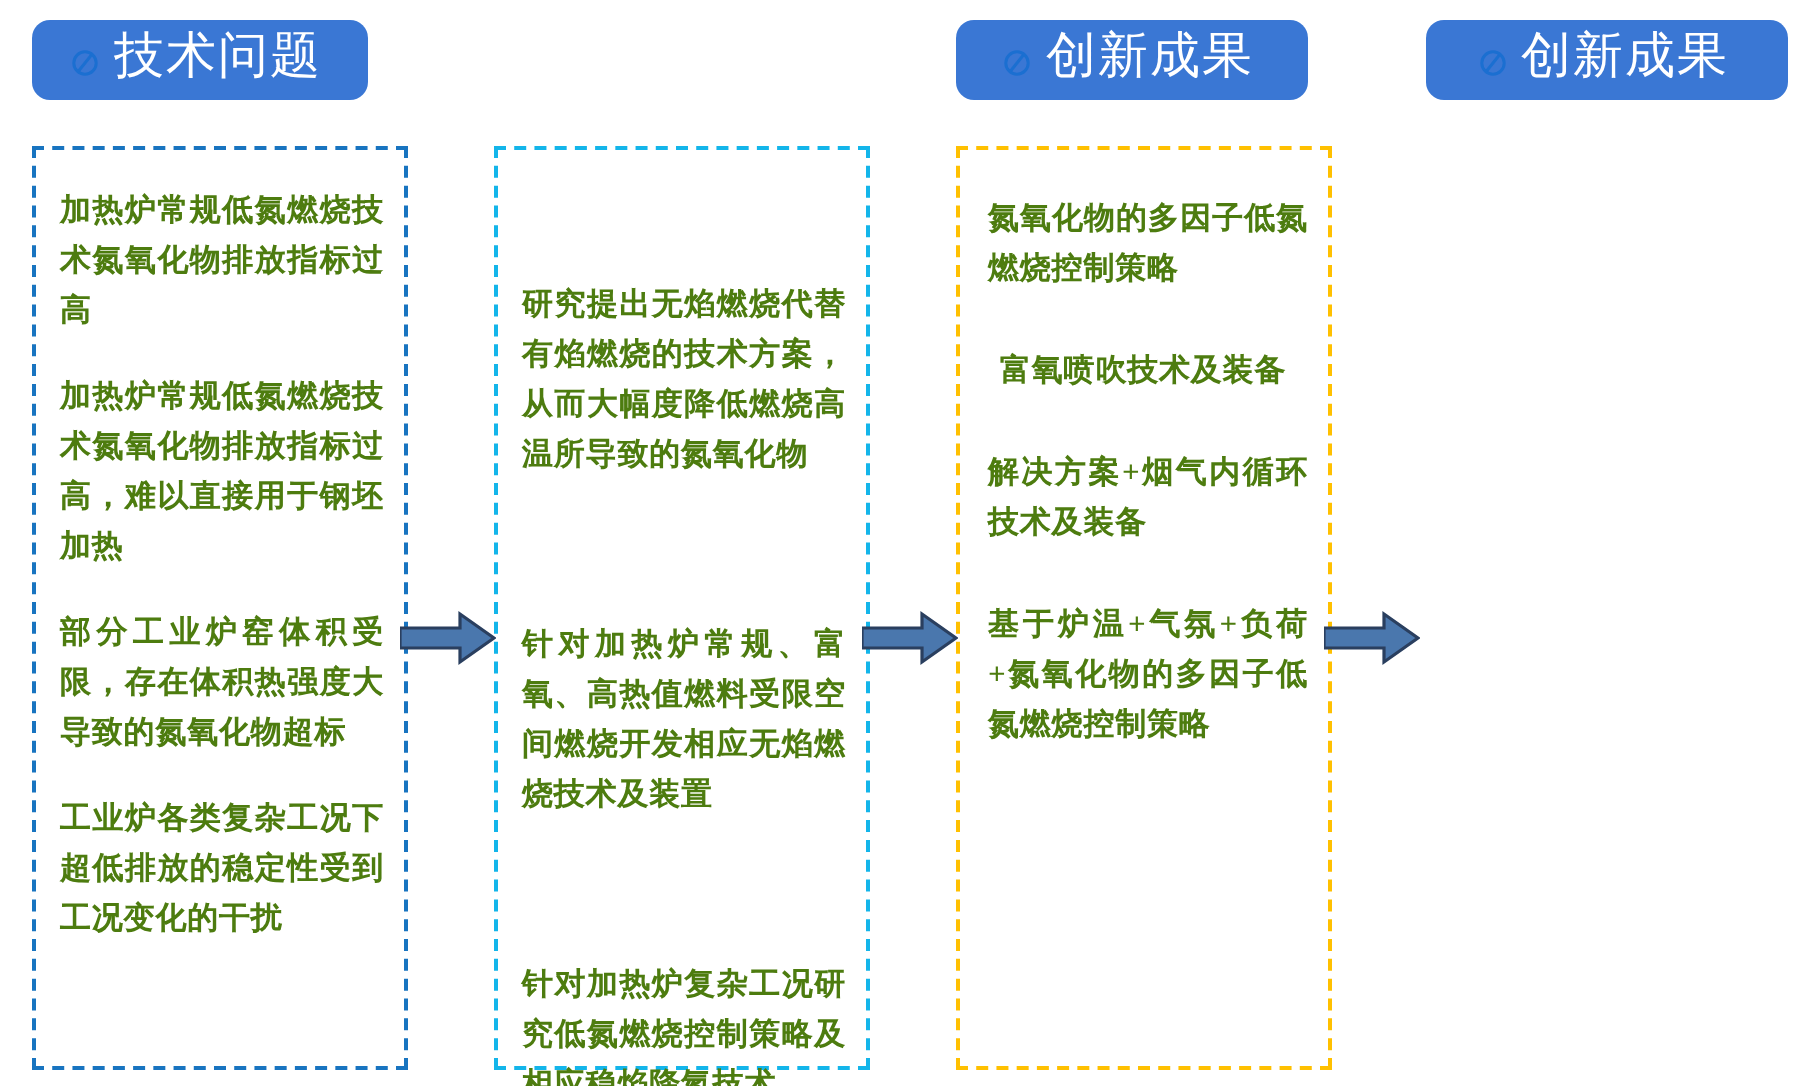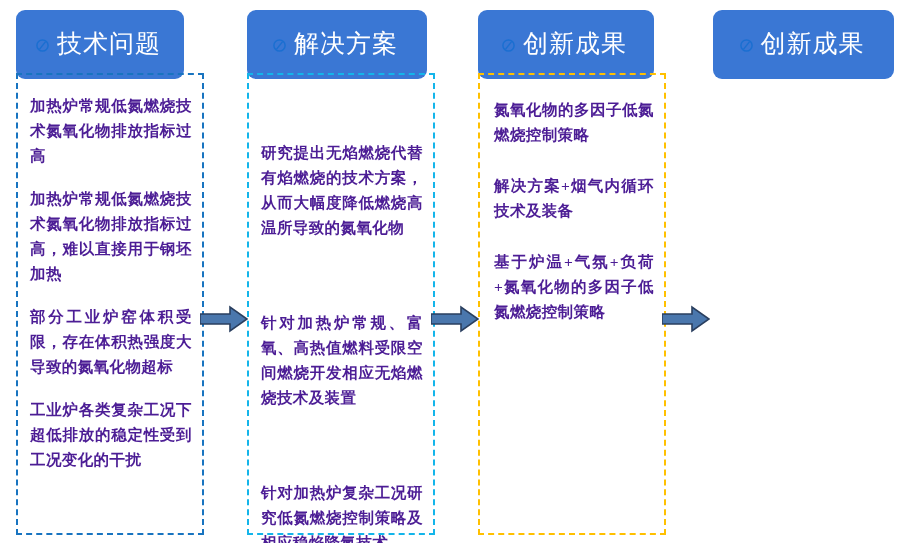--- a/index.html
+++ b/index.html
@@ -26,21 +26,21 @@
   }
   .col-1 { left: 16px;  }
   .col-2 { left: 247px; }
   .col-3 { left: 478px; }
   .col-4 { left: 713px; }
 
   
   .col-header {
     position: relative;
     width: 100%;
-    height: 69px;
+    height: 40px;
     border-radius: 9px;
     background: #3a77d4;
     display: flex;
     align-items: center;
     justify-content: center;
     gap: 7px;
     padding: 0 8px 3px 4px;
   }
   .col-1 .col-header { width: 168px; }
   .col-2 .col-header { width: 180px; }
@@ -78,21 +78,21 @@
     display: flex;
     flex-direction: column;
   }
   .col-1 .col-body { border-color: #1874c0; }
   .col-2 .col-body { border-color: #13b5ea; }
   .col-3 .col-body { border-color: #ffc000; }
   .col-4 .col-body { border-color: #ee1c1c; }
 
   
   .block {
-    color: #4c1d95;
+    color: #4d7c0f;
     font-size: 15.5px;
     line-height: 25px;
     letter-spacing: 0.4px;
     font-family: "Liberation Serif", "DejaVu Serif", serif;
     font-weight: 600;
     text-align: justify;
     text-justify: inter-ideograph;
   }
   .col-1 .block { margin-bottom: 18px; }
   .col-2 .block { margin-bottom: 25px; margin-top: 45px; }
@@ -143,48 +143,40 @@
     </div>
     <div class="col-body">
       <div class="block">加热炉常规低氮燃烧技术氮氧化物排放指标过高</div>
       <div class="block">加热炉常规低氮燃烧技术氮氧化物排放指标过高，难以直接用于钢坯加热</div>
       <div class="block">部分工业炉窑体积受限，存在体积热强度大导致的氮氧化物超标</div>
       <div class="block">工业炉各类复杂工况下超低排放的稳定性受到工况变化的干扰</div>
     </div>
   </div>
 
   <div class="column col-2">
-    <div class="col-header">
-      <span class="header-icon">
-        <svg width="15" height="15" viewBox="0 0 15 15">
-          <circle cx="7.5" cy="7.5" r="5.6" fill="none" stroke="#1b6fd1" stroke-width="1.5"></circle>
-          <line x1="4.4" y1="11.4" x2="10.6" y2="3.6" stroke="#1b6fd1" stroke-width="1.5"></line>
-        </svg>
-      </span>
-      <span class="col-header-label">解决方案</span>
-    </div>
     <div class="col-body">
       <div class="block">研究提出无焰燃烧代替有焰燃烧的技术方案，从而大幅度降低燃烧高温所导致的氮氧化物</div>
       <div class="block">针对加热炉常规、富氧、高热值燃料受限空间燃烧开发相应无焰燃烧技术及装置</div>
       <div class="block">针对加热炉复杂工况研究低氮燃烧控制策略及相应稳焰降氮技术</div>
     </div>
   </div>
 
   <div class="column col-3">
     <div class="col-header">
       <span class="header-icon">
         <svg width="15" height="15" viewBox="0 0 15 15">
           <circle cx="7.5" cy="7.5" r="5.6" fill="none" stroke="#1b6fd1" stroke-width="1.5"></circle>
           <line x1="4.4" y1="11.4" x2="10.6" y2="3.6" stroke="#1b6fd1" stroke-width="1.5"></line>
         </svg>
       </span>
       <span class="col-header-label">创新成果</span>
     </div>
     <div class="col-body">
       <div class="block">氮氧化物的多因子低氮燃烧控制策略</div>
+      <div class="block indent">富氧喷吹技术及装备</div>
       <div class="block">解决方案+烟气内循环技术及装备</div>
       <div class="block">基于炉温+气氛+负荷+氮氧化物的多因子低氮燃烧控制策略</div>
     </div>
   </div>
 
   <div class="column col-4">
     <div class="col-header">
       <span class="header-icon">
         <svg width="15" height="15" viewBox="0 0 15 15">
           <circle cx="7.5" cy="7.5" r="5.6" fill="none" stroke="#1b6fd1" stroke-width="1.5"></circle>

